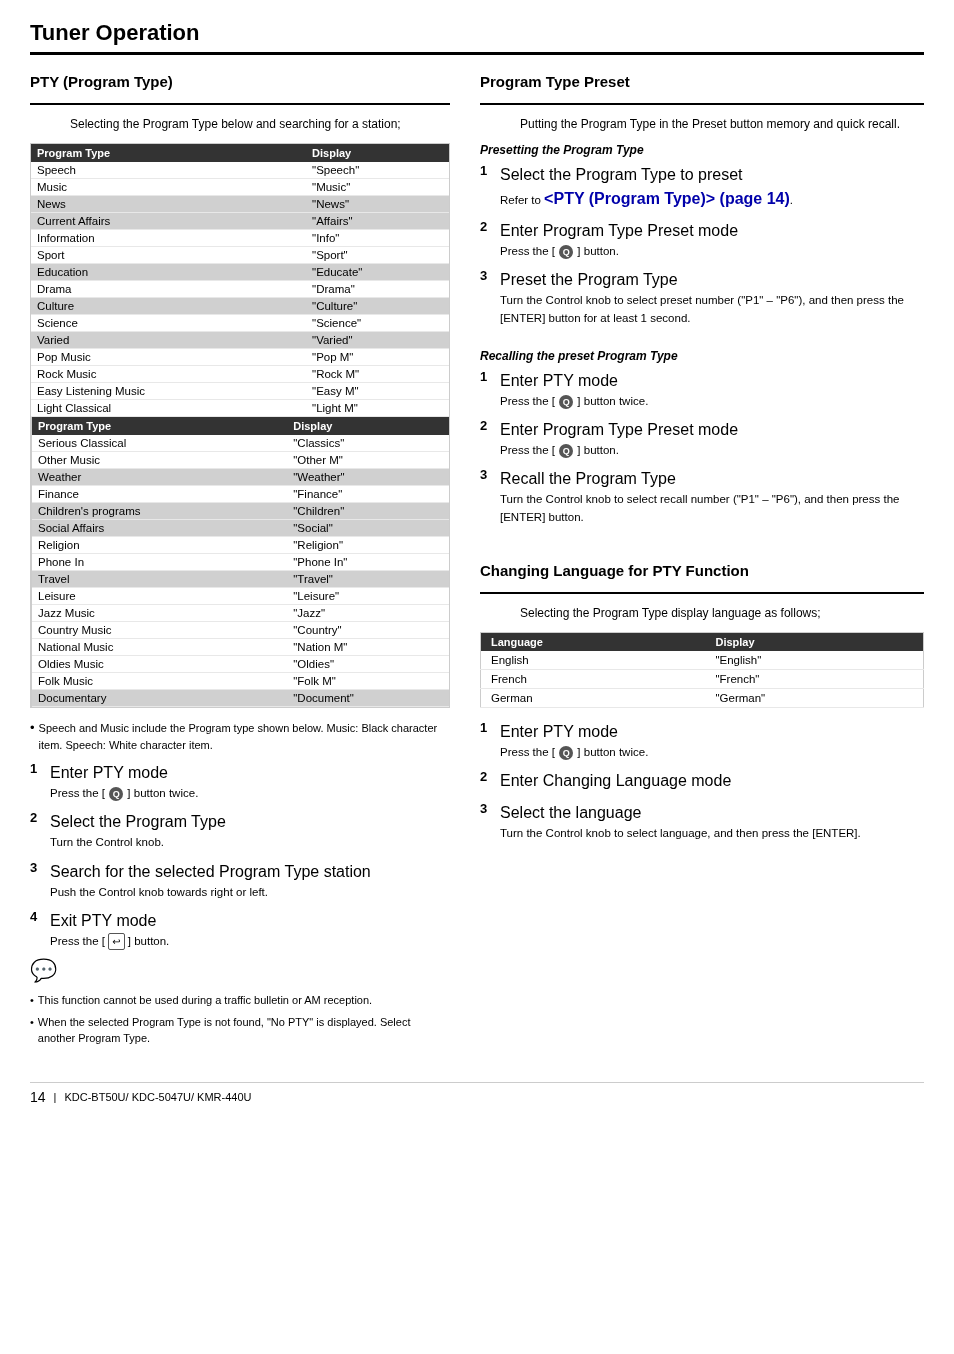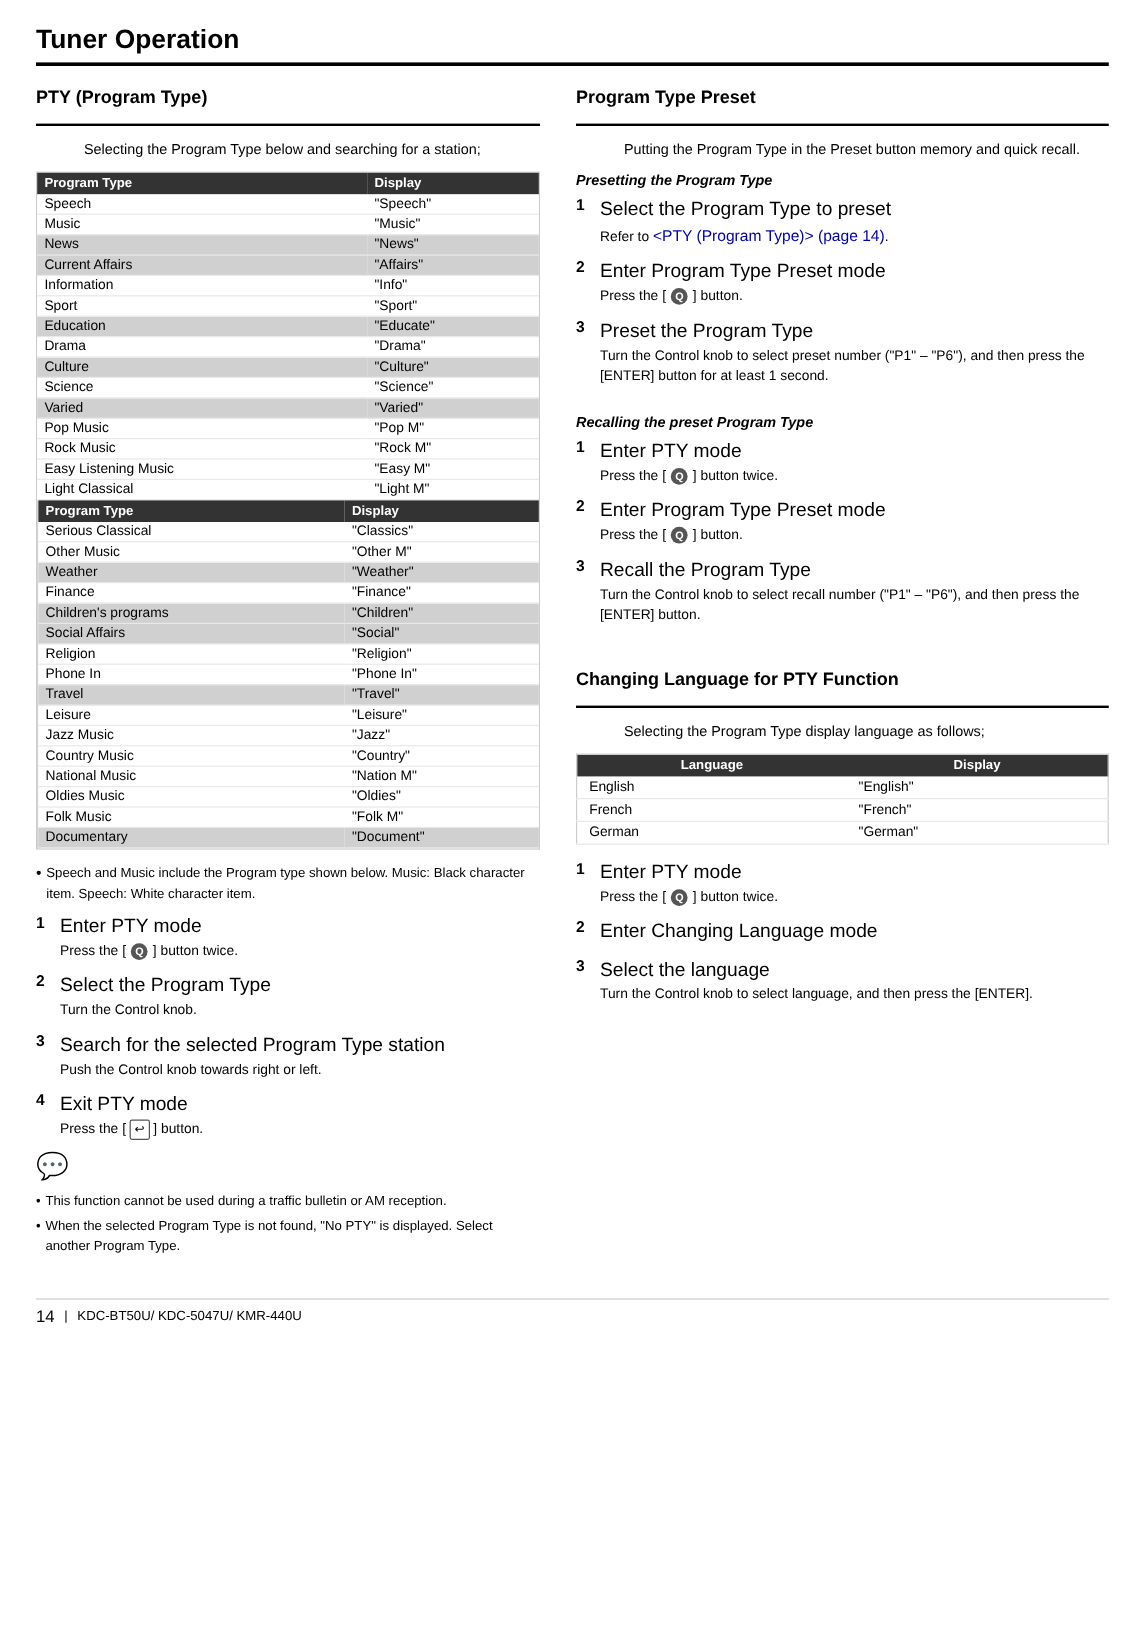--- a/index.html
+++ b/index.html
@@ -144,21 +144,21 @@
       width: 100%;
       border-collapse: collapse;
       font-size: 11.5px;
       margin-bottom: 12px;
       border: 1px solid #ccc;
     }
     .lang-table th {
       background: #333;
       color: #fff;
       padding: 3px 10px;
-      text-align: center;
+      text-align: left;
       font-size: 11px;
     }
     .lang-table td {
       padding: 3px 10px;
       border-bottom: 1px solid #e8e8e8;
     }
     
     .q-btn {
       display: inline-block;
       background: #555;
@@ -182,21 +182,22 @@
       vertical-align: middle;
     }
     .subsection-title {
       font-size: 12px;
       font-style: italic;
       font-weight: bold;
       margin-bottom: 6px;
     }
     .link-text {
       color: #0000aa;
-      font-size: 13px;
+      font-size: 16px;
+      font-weight: bold;
     }
     .page-footer {
       border-top: 1px solid #ccc;
       margin-top: 30px;
       padding-top: 6px;
       font-size: 11px;
       display: flex;
       align-items: center;
       gap: 8px;
     }

